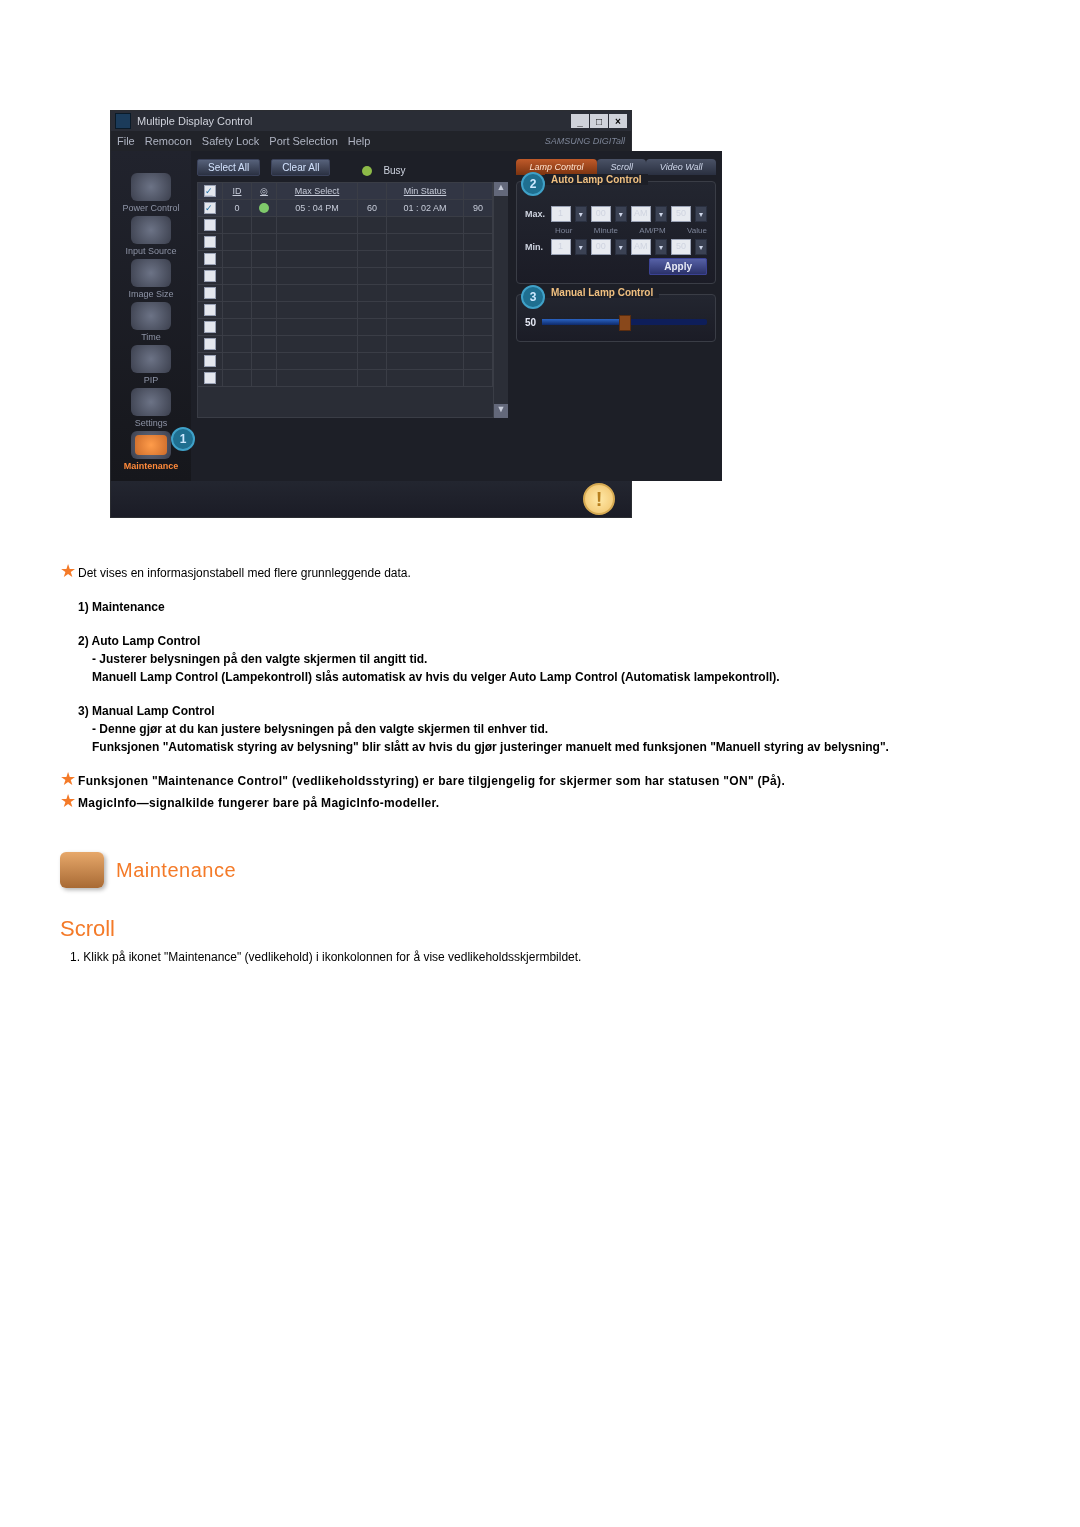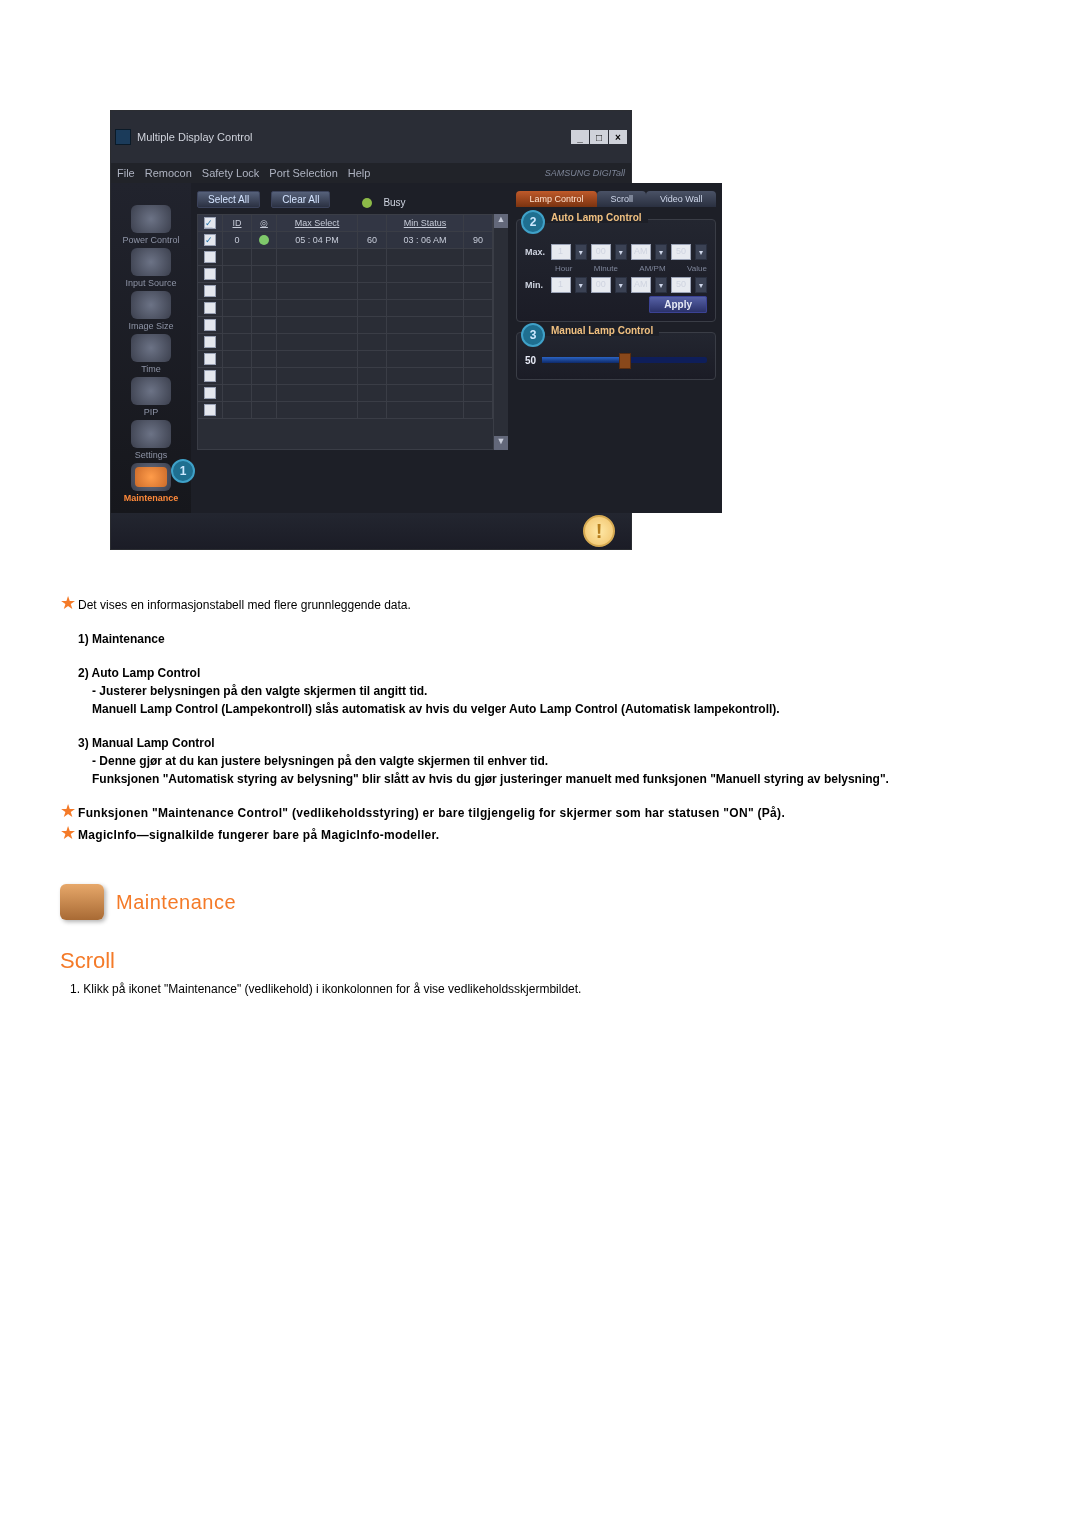--- a/index.html
+++ b/index.html
@@ -21,21 +21,21 @@
     background: linear-gradient(#1e2028, #1b1c20);
     border: 1px solid #2b2d32;
   }
   .titlebar {
     height: 20px;
     background: #2a2d36;
     display: flex;
     align-items: center;
     color: #cfd2db;
     font-size: 11px;
-    padding: 16px 4px;
+    padding: 0 4px;
   }
   .tb-icon {
     width: 14px; height: 14px; margin-right: 6px;
     background: #1b3b5a; border: 1px solid #0a1a28;
   }
   .tb-ctrls { margin-left: auto; display: flex; gap: 1px; }
   .tb-btn {
     width: 18px; height: 14px; background: #cfd2da; color: #000;
     display: flex; align-items: center; justify-content: center;
     font-size: 10px; font-weight: bold;
@@ -129,21 +129,21 @@
   .sc-btn { height: 14px; background: #63687a; color:#c7ccd9; font-size:9px; text-align:center; }
   .sc-track { flex:1; }
   .grid-body { height: 200px; }
 
   
   .rpanel {
     width: 200px;
     background: #1d1f27;
     padding: 8px 6px 8px 2px;
   }
-  .rtabs { display: flex; gap: 0; margin-bottom: 12px; }
+  .rtabs { display: flex; gap: 0; margin-bottom: 6px; font-style: italic; }
   .rtab {
     flex: 1 1 auto;
     background: linear-gradient(#4a5266,#2a3040);
     border-top-left-radius: 4px; border-top-right-radius: 4px;
     color: #cfd7ea; font-size: 9px; text-align: center;
     padding: 3px 2px;
   }
   .rtab.active { background: linear-gradient(#c05a2a,#7a3310); color: #ffe3cf; }
 
   .group {
@@ -322,21 +322,21 @@
             <div class="grow" style="background:#2f3340;">
               <div class="gcell c-chk">
                   <span class="chkbox on"></span>
                 </div>
               <div class="gcell c-id">0</div>
               <div class="gcell c-st">
                   <span class="stat-dot"></span>
                 </div>
               <div class="gcell c-max">05 : 04 PM</div>
               <div class="gcell c-maxv">60</div>
-              <div class="gcell c-min">03 : 06 AM</div>
+              <div class="gcell c-min">01 : 02 AM</div>
               <div class="gcell c-minv">90</div>
             </div>
 
             <div class="grid-body">
               <div class="grow">
                   <div class="gcell c-chk">
                     <span class="chkbox"></span>
                   </div>
                   <div class="gcell c-id"></div>
                   <div class="gcell c-st"></div>

